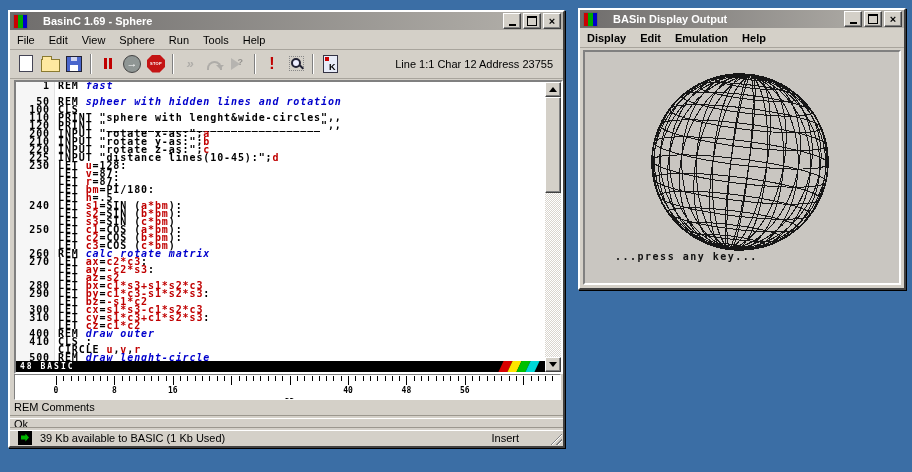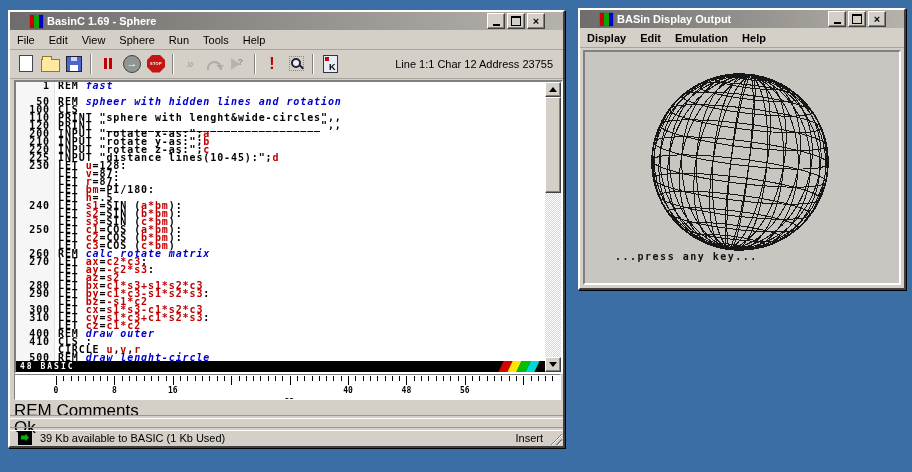--- a/index.html
+++ b/index.html
@@ -5,21 +5,21 @@
   html,body{margin:0;padding:0;}
   body{width:912px;height:472px;overflow:hidden;position:relative;
        background:#3b6ea5;font-family:"Liberation Sans",sans-serif;}
 
   
   .win{position:absolute;background:#d4d0c8;border:2px solid;
        border-color:#ffffff #404040 #404040 #ffffff;
        box-shadow:1px 1px 0 #000;}
   .titlebar{position:absolute;left:0;right:0;top:0;height:18px;
        background:linear-gradient(90deg,#6f6d6c,#b5b2ac);
-       display:flex;align-items:center;padding:0 18px;}
+       display:flex;align-items:center;padding:0 2px;gap:12px;}
   .appicon{width:13px;height:13px;background:#fff;border:1px solid #666;
        display:flex;margin:0 3px 0 1px;}
   .appicon span{flex:1;}
   .title-text{color:#fff;font-size:11px;font-weight:bold;flex:1;
        white-space:nowrap;overflow:hidden;}
   .winbtns{display:flex;gap:2px;}
   .wbtn{width:16px;height:14px;background:#d4d0c8;border:1px solid;
        border-color:#fff #404040 #404040 #fff;box-shadow:inset -1px -1px 0 #808080;
        display:flex;align-items:center;justify-content:center;
        font-size:9px;font-weight:bold;color:#000;position:relative;}
@@ -101,21 +101,21 @@
        border:1px solid;border-color:#fff #404040 #404040 #fff;
        box-shadow:inset -1px -1px 0 #808080;box-sizing:border-box;}
 
   
   .ruler{position:absolute;left:4px;top:362px;width:545px;height:24px;background:#fff;
        border:1px solid;border-color:#808080 #fff #fff #808080;overflow:hidden;}
   .tick{position:absolute;top:1px;width:1px;background:#000;}
   .tlabel{position:absolute;top:11px;transform:translateX(-50%);
        font-family:"DejaVu Sans Mono",monospace;font-size:8px;font-weight:bold;color:#000;}
 
-  .inforow{position:absolute;left:4px;right:4px;font-size:17px;color:#000;}
+  .inforow{position:absolute;left:4px;right:4px;font-size:11px;color:#000;}
   .sepline{position:absolute;left:0;right:0;height:2px;border-top:1px solid #9b978e;border-bottom:1px solid #fff;}
 
   
   .statusbar{position:absolute;left:0;right:0;bottom:0;height:17px;display:flex;align-items:center;
        font-size:11px;}
   .zx-run{width:14px;height:14px;background:#000;position:relative;margin:0 8px 0 8px;flex:0 0 14px;}
   .zx-run:after{content:'';position:absolute;inset:3px;background:#00b400;
        clip-path:polygon(0 25%,55% 25%,55% 0,100% 50%,55% 100%,55% 75%,0 75%);}
   .grip{position:absolute;right:1px;bottom:1px;width:13px;height:13px;
        clip-path:polygon(100% 0,100% 100%,0 100%);
@@ -318,21 +318,21 @@
     </div>
 
   <div class="inforow" style="top:389px;">REM Comments</div>
   <div class="sepline" style="top:403px;"></div>
   <div class="inforow" style="top:406px;">Ok</div>
   <div class="sepline" style="top:415px;"></div>
 
   <div class="statusbar">
     <span class="zx-run"></span>
     <span>39 Kb available to BASIC (1 Kb Used)</span>
-    <span style="position:absolute;right:20px;">Insert</span>
+    <span style="position:absolute;right:44px;">Insert</span>
     <span class="grip"></span>
   </div>
 </div>
 
 <div class="win" style="left:578px;top:8px;width:324px;height:278px;">
   <div class="titlebar">
     <span class="appicon">
       <span style="background:#c00;"></span>
         <span style="background:#0a0;"></span>
         <span style="background:#00c;"></span>

